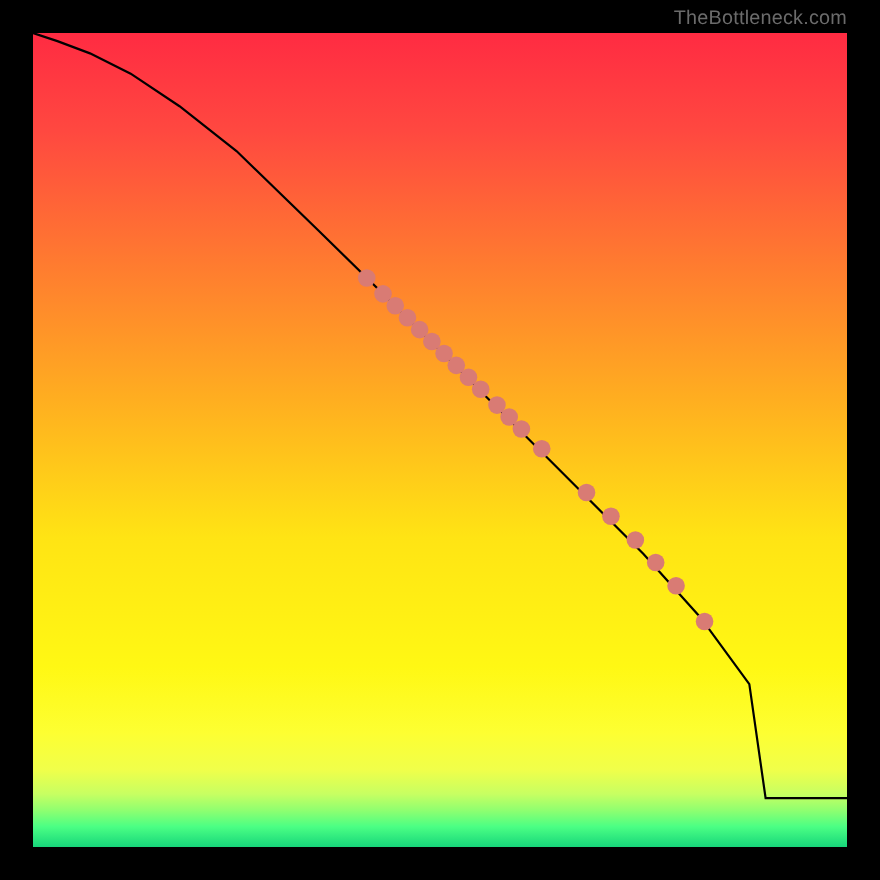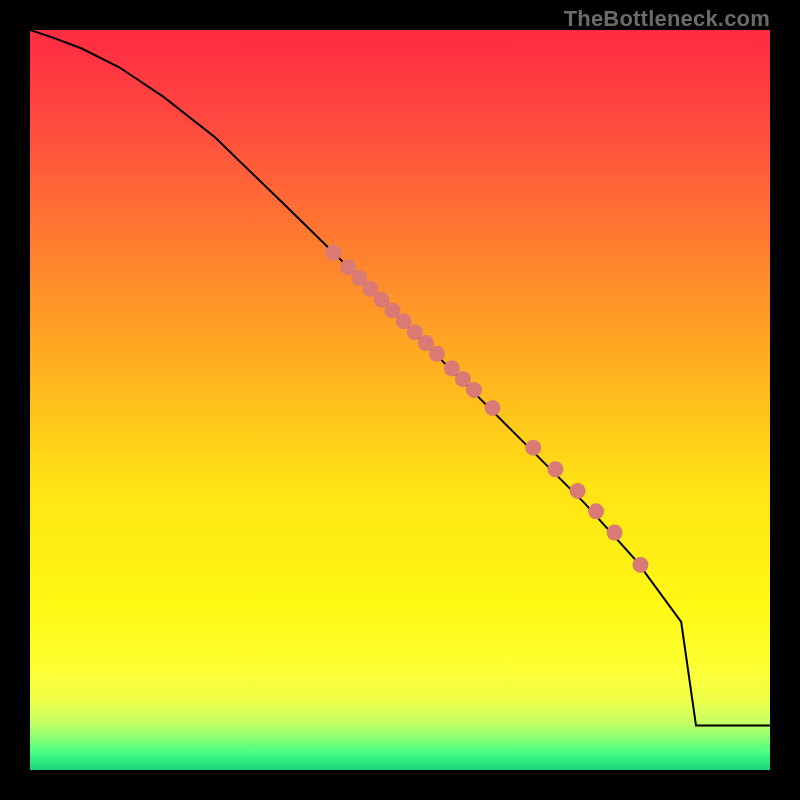--- a/index.html
+++ b/index.html
@@ -22,22 +22,22 @@
     left: 30px;
     top: 30px;
     width: 740px;
     height: 740px;
     
   }
   .watermark {
     position: absolute;
     top: 6px;
     right: 30px;
-    font-size: 22px;
-    font-weight: 700;
+    font-size: 18px;
+    font-weight: 400;
     color: #6b6b6b;
     letter-spacing: 0.2px;
     user-select: none;
   }
   svg { display: block; }
 </style>
 </head>
 <body>
 <div class="stage">
 

